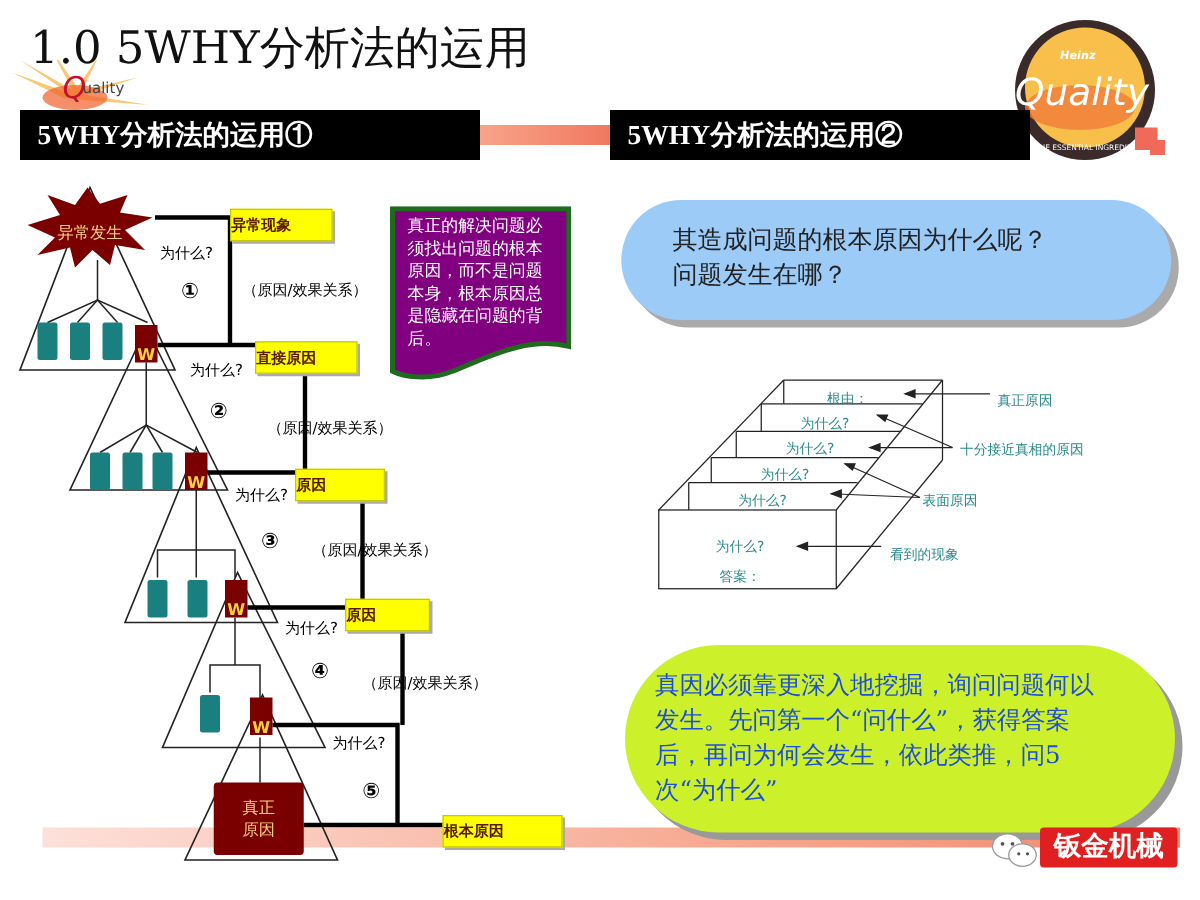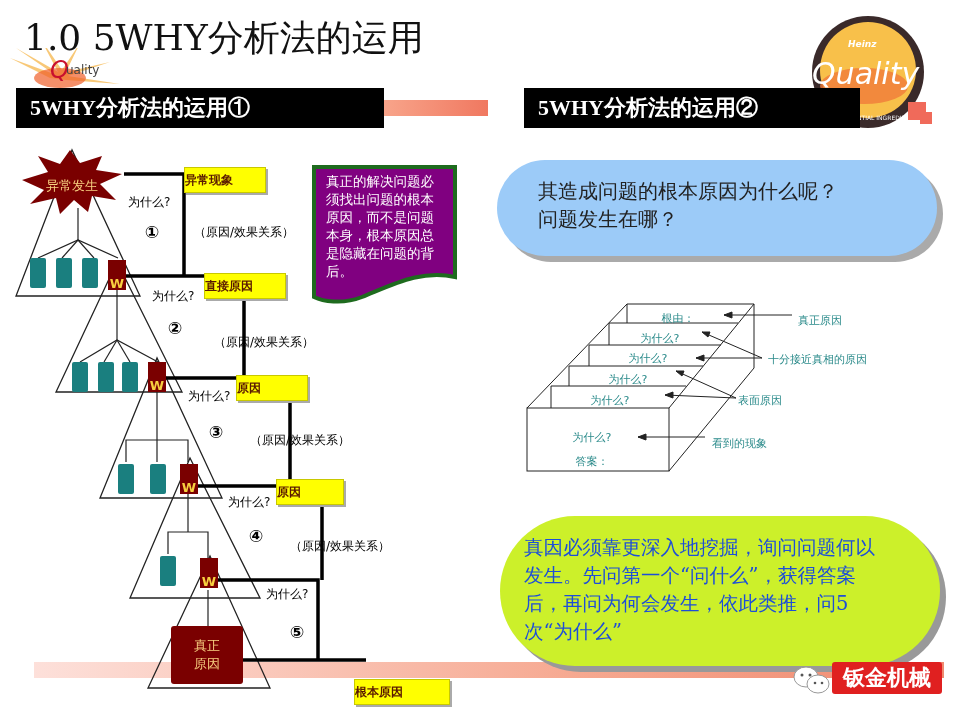--- a/index.html
+++ b/index.html
@@ -3,21 +3,21 @@
 <meta charset="utf-8">
 <style>
   html,body{margin:0;padding:0;}
   body{width:960px;height:720px;position:relative;overflow:hidden;background:#fff;font-family:"DejaVu Sans","Liberation Sans",sans-serif;}
   .abs{position:absolute;}
   .title{left:24px;top:14px;font-family:"DejaVu Serif","Liberation Serif",serif;font-size:36px;color:#111;letter-spacing:0px;white-space:nowrap;}
   .qlogo-small{left:10px;top:48px;width:140px;height:42px;}
   .qlogo-big{left:808px;top:12px;width:126px;height:118px;}
   .hdr{background:#000;color:#fff;font-family:Liberation Serif, serif;font-weight:bold;font-size:22px;height:40px;line-height:40px;padding-left:14px;box-sizing:border-box;white-space:nowrap;}
   .hdr1{left:16px;top:88px;width:368px;}
-  .hdr2{left:488px;top:88px;width:336px;margin-left:36px;}
+  .hdr2{left:488px;top:88px;width:336px;}
   .band-top{left:384px;top:100px;width:104px;height:16px;background:linear-gradient(90deg,#f8a48a,#f07860);}
   .band-bottom{left:34px;top:662px;width:910px;height:16px;background:linear-gradient(90deg,#fde0da,#f6a890 60%,#f08a70);}
   svg text{font-family:"DejaVu Sans","Liberation Sans",sans-serif;}
   .ybox{background:#ffff00;border:1px solid #c8c800;box-shadow:2px 2px 0 #aaa;color:#5a1a00;font-weight:bold;font-size:12px;text-align:left;line-height:24px;height:24px;}
   .note{left:312px;top:165px;width:145px;height:140px;}
   .note-text{left:326px;top:172px;width:120px;color:#fff;font-size:13.5px;line-height:18px;text-align:left;}
   .bubble-blue{left:497px;top:160px;width:440px;height:96px;border-radius:48px;background:#9ccbf8;box-shadow:6px 6px 0 #aaa;}
   .bubble-blue-text{left:538px;top:177px;font-family:"DejaVu Serif","Liberation Serif",serif;font-size:20px;line-height:28px;color:#222;white-space:nowrap;}
   .bubble-green{left:500px;top:516px;width:440px;height:150px;border-radius:75px;background:#ccf02a;box-shadow:6px 6px 0 #999;}
   .bubble-green-text{left:524px;top:534px;width:370px;font-family:"DejaVu Serif","Liberation Serif",serif;font-size:19.5px;line-height:28px;color:#1d4ed8;}
@@ -145,21 +145,21 @@
     <text x="214" y="346">（原因/效果关系）</text>
     <text x="250" y="444">（原因/效果关系）</text>
     <text x="290" y="550">（原因/效果关系）</text>
   </g>
 </svg>
 
 <div class="abs ybox" style="left:184px;top:167px;width:80px;">异常现象</div>
 <div class="abs ybox" style="left:204px;top:273px;width:80px;">直接原因</div>
 <div class="abs ybox" style="left:236px;top:375px;width:70px;">原因</div>
 <div class="abs ybox" style="left:276px;top:479px;width:66px;">原因</div>
-<div class="abs ybox" style="left:354px;top:679px;width:94px;">根本原因</div>
+<div class="abs ybox" style="left:354px;top:652px;width:94px;">根本原因</div>
 
 <svg class="abs note" width="145" height="140" viewBox="0 0 145 140">
   <path d="M2 2 H143 V112 C110 104 80 120 50 132 C30 140 10 136 2 132 Z" fill="#800080" stroke="#1e6b1e" stroke-width="4"></path>
 </svg>
 <div class="abs note-text">真正的解决问题必须找出问题的根本原因，而不是问题本身，根本原因总是隐藏在问题的背后。</div>
 
 <div class="abs bubble-blue"></div>
 <div class="abs bubble-blue-text">
   <div>其造成问题的根本原因为什么呢？</div>
   <div>问题发生在哪？</div>

